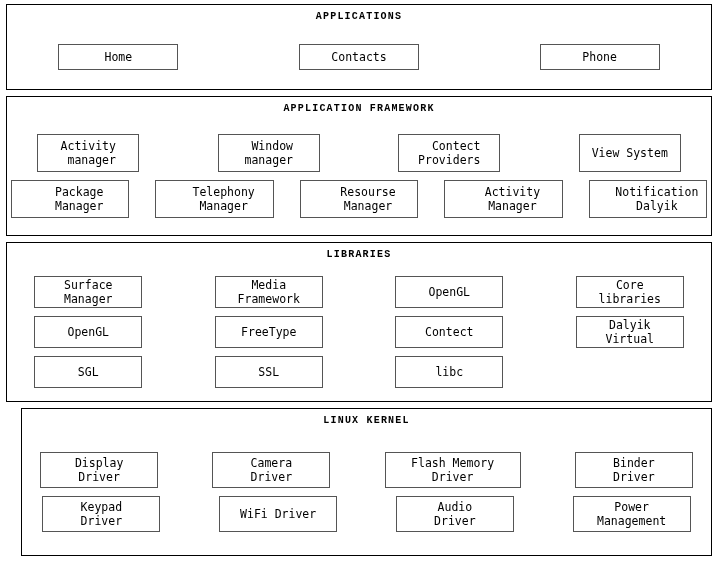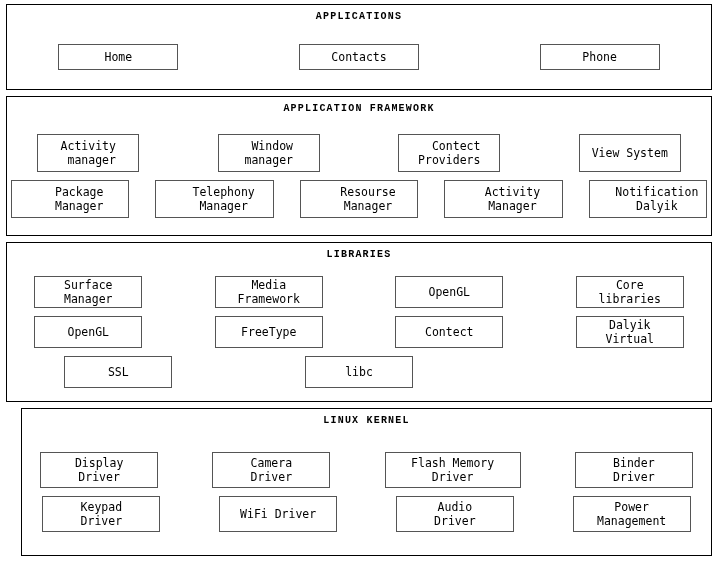--- a/index.html
+++ b/index.html
@@ -149,20 +149,21 @@
 libraries</div>
       </div>
       <div class="row row-2">
         <div class="box">OpenGL</div>
         <div class="box">FreeType</div>
         <div class="box">Contect</div>
         <div class="box">Dalyik
 Virtual</div>
       </div>
       <div class="row row-3">
+        <div class="box">SGL</div>
         <div class="box">SSL</div>
         <div class="box">libc</div>
         <div class="box" style="visibility:hidden;"></div>
       </div>
     </div>
   </div>
 
   <div class="layer" id="layer-kernel">
     <div class="layer-title">LINUX KERNEL</div>
     <div class="rows">

